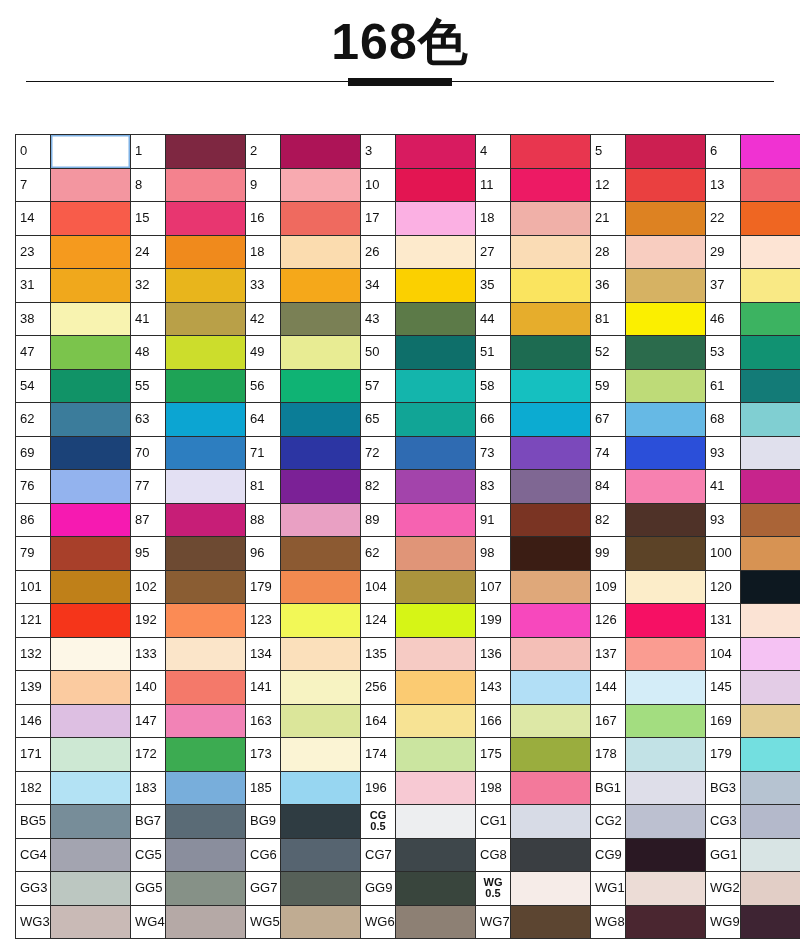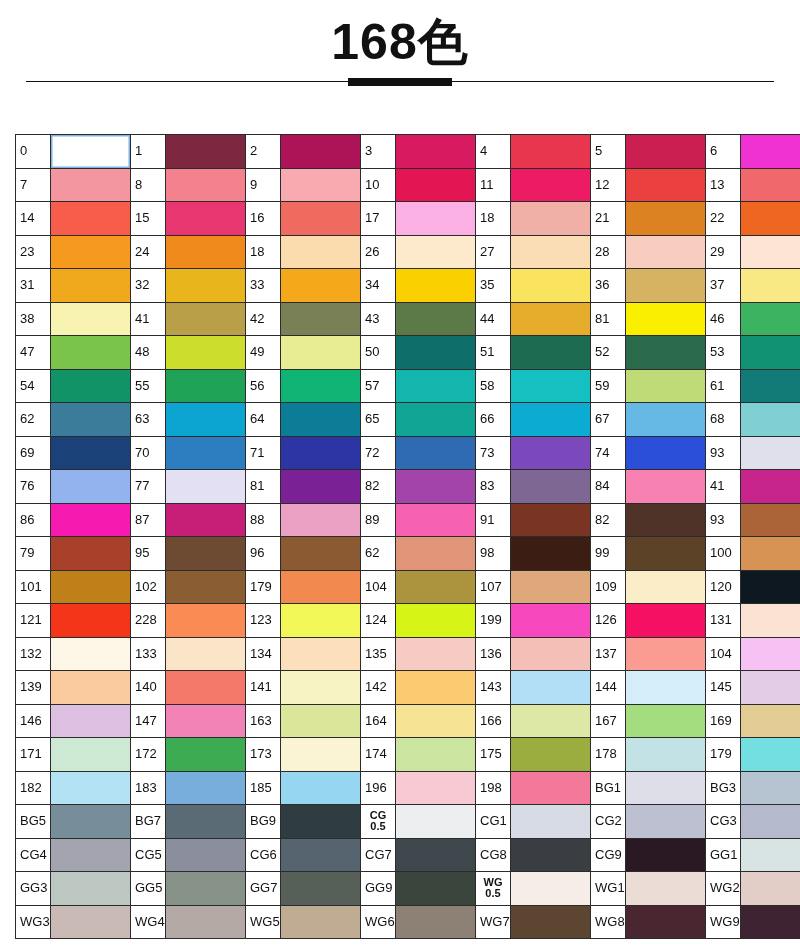--- a/index.html
+++ b/index.html
@@ -349,21 +349,21 @@
             <td class="num">107</td>
             <td class="sw" style="background: rgb(223, 168, 122);"></td>
             <td class="num">109</td>
             <td class="sw" style="background: rgb(252, 237, 201);"></td>
             <td class="num">120</td>
             <td class="sw" style="background: rgb(13, 24, 32);"></td>
           </tr>
           <tr>
             <td class="num">121</td>
             <td class="sw" style="background: rgb(245, 53, 26);"></td>
-            <td class="num">228</td>
+            <td class="num">192</td>
             <td class="sw" style="background: rgb(251, 139, 85);"></td>
             <td class="num">123</td>
             <td class="sw" style="background: rgb(242, 248, 87);"></td>
             <td class="num">124</td>
             <td class="sw" style="background: rgb(214, 245, 22);"></td>
             <td class="num">199</td>
             <td class="sw" style="background: rgb(247, 72, 189);"></td>
             <td class="num">126</td>
             <td class="sw" style="background: rgb(246, 16, 100);"></td>
             <td class="num">131</td>
@@ -385,21 +385,21 @@
             <td class="num">104</td>
             <td class="sw" style="background: rgb(245, 194, 243);"></td>
           </tr>
           <tr>
             <td class="num">139</td>
             <td class="sw" style="background: rgb(251, 203, 160);"></td>
             <td class="num">140</td>
             <td class="sw" style="background: rgb(244, 121, 106);"></td>
             <td class="num">141</td>
             <td class="sw" style="background: rgb(247, 243, 194);"></td>
-            <td class="num">142</td>
+            <td class="num">256</td>
             <td class="sw" style="background: rgb(251, 203, 114);"></td>
             <td class="num">143</td>
             <td class="sw" style="background: rgb(178, 223, 246);"></td>
             <td class="num">144</td>
             <td class="sw" style="background: rgb(212, 237, 248);"></td>
             <td class="num">145</td>
             <td class="sw" style="background: rgb(227, 204, 230);"></td>
           </tr>
           <tr>
             <td class="num">146</td>

